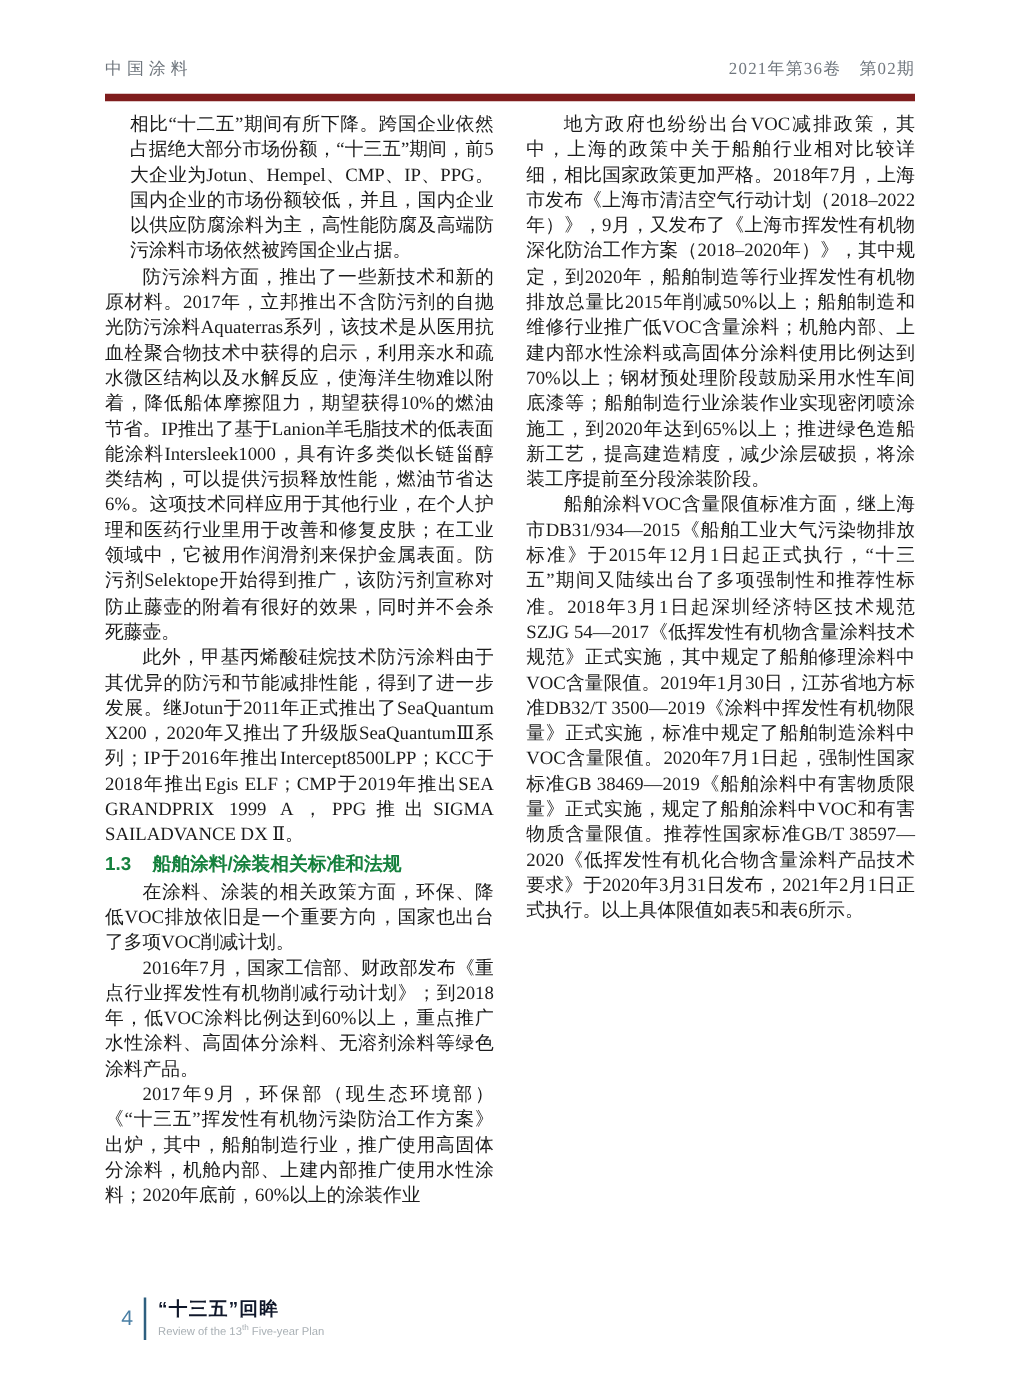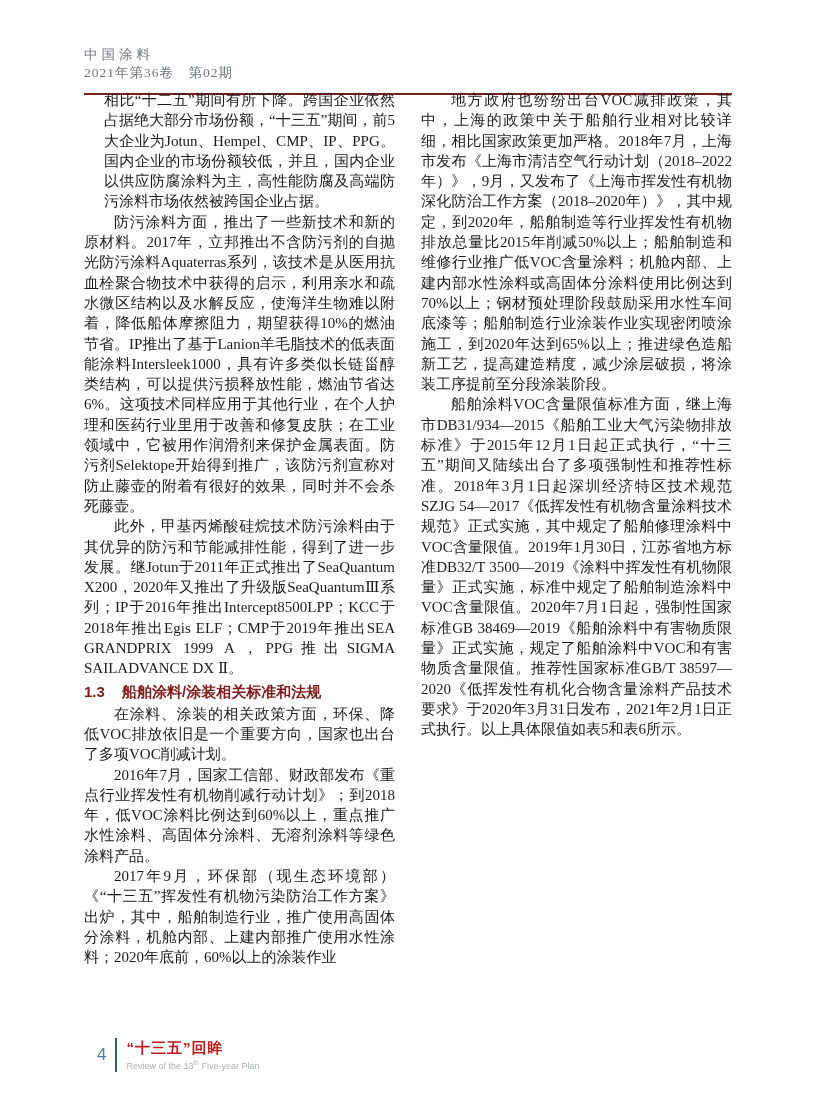--- a/index.html
+++ b/index.html
@@ -14,22 +14,21 @@
   
   .running-head {
     position: absolute;
     top: 46px; left: 84px; right: 84px;
     display: flex;
     justify-content: space-between;
     align-items: baseline;
     color: #6f767d;
     font-size: 13.5px;
     padding-bottom: 11px;
-    border-bottom: 2px solid #7f1d1d;
-    flex-direction: column;
+    border-bottom: 6px solid #7f1d1d;
   }
   .journal-name { letter-spacing: 4px; }
   .issue-info { letter-spacing: 1px; }
   
   .columns {
     position: absolute;
     top: 90px; left: 84px;
     width: 648px;
     display: flex;
     gap: 26px;
@@ -42,41 +41,41 @@
     text-align: justify;
   }
   .col p { margin: 0; text-indent: 2em; }
   .col p.no-indent { text-indent: 0; margin-left: 20px; }
   .sec-heading {
     margin: 3px 0 2px 0;
     font-family: "Liberation Sans", "DejaVu Sans", sans-serif;
     font-weight: bold;
     font-size: 15px;
     line-height: 20px;
-    color: #7f1d1d;
+    color: #15803d;
     text-align: left;
   }
   .sec-heading .sec-num { margin-right: 13px; }
   
   .page-footer {
     position: absolute;
     left: 97px; top: 1038px;
     display: flex;
     align-items: center;
     gap: 9px;
     font-family: "Liberation Sans", "DejaVu Sans", sans-serif;
   }
   .page-number { color: #4a7fa5; font-size: 17px; }
   .footer-bar { width: 2px; height: 34px; background: #2e5f7f; }
   .footer-text { display: flex; flex-direction: column; justify-content: center; }
   .footer-title {
     font-weight: bold;
     font-size: 15px;
     line-height: 18px;
-    color: #b91c1c;
+    color: #0f172a;
     letter-spacing: 1px;
   }
   .footer-sub { font-size: 9px; line-height: 12px; color: #a9b0b5; }
   .footer-sub sup { font-size: 6.5px; }
 </style>
 </head>
 <body>
 
 <div class="page">
 

